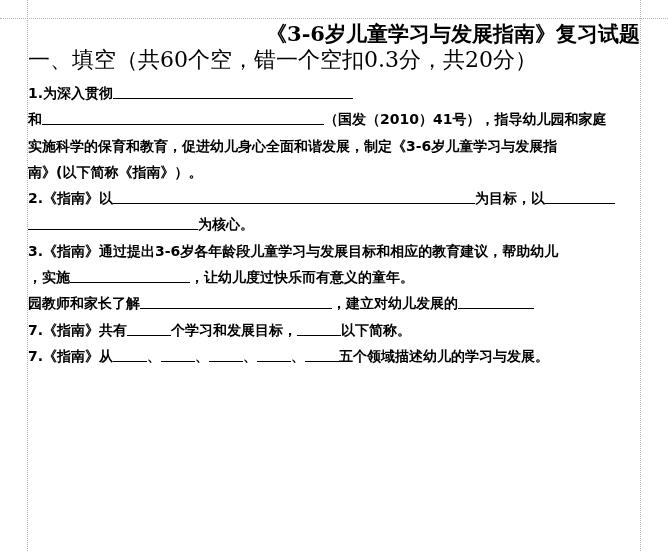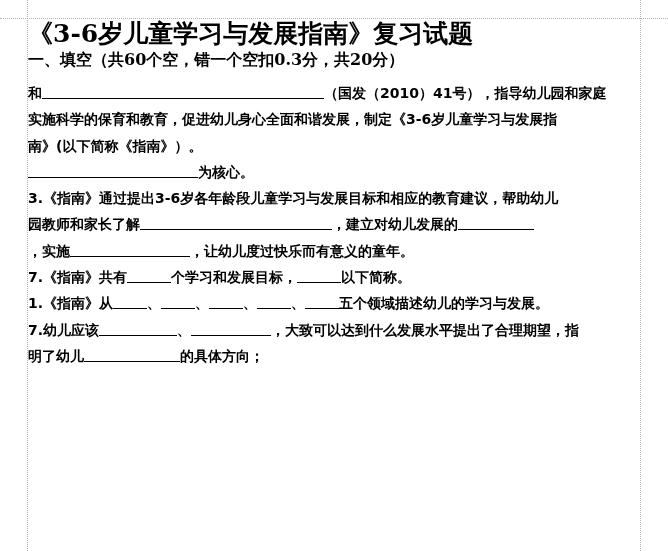--- a/index.html
+++ b/index.html
@@ -41,33 +41,33 @@
     border-left: 1px dotted #b4b4b4;
   }
   .page {
     position: absolute;
     left: 28px;
     top: 18px;
     width: 612px;
   }
   .title {
     font-family: "DejaVu Serif", "Liberation Serif", serif;
-    font-size: 25px;
+    font-size: 21px;
     font-weight: bold;
-    text-align: left;
+    text-align: right;
     line-height: 28px;
     height: 28px;
     margin: 2px 0 0 0;
     letter-spacing: 0px;
     white-space: nowrap;
   }
   .section-head {
     font-family: "DejaVu Serif", "Liberation Serif", serif;
-    font-size: 16px;
-    font-weight: bold;
+    font-size: 22px;
+    font-weight: normal;
     line-height: 24px;
     height: 24px;
     margin: 0 0 8px 0;
     white-space: nowrap;
   }
   .line {
     font-size: 14px;
     line-height: 26.3px;
     height: 26.3px;
     white-space: nowrap;
@@ -88,67 +88,65 @@
 <div class="guide-h"></div>
 <div class="guide-v-left"></div>
 <div class="guide-v-right"></div>
 
 <div class="page">
   <div class="title">《3-6岁儿童学习与发展指南》复习试题</div>
   <div class="section-head">一、填空（共60个空，错一个空扣0.3分，共20分）</div>
 
   <div>
     <div class="line">
+      <span>1.为深入贯彻</span><span class="blank" style="width:240px"></span>
+    </div>
+    <div class="line">
       <span>和</span><span class="blank" style="width:282px"></span><span>（国发（2010）41号），指导幼儿园和家庭</span>
     </div>
     <div class="line">
       <span>实施科学的保育和教育，促进幼儿身心全面和谐发展，制定《3-6岁儿童学习与发展指</span>
     </div>
     <div class="line">
       <span>南》(以下简称《指南》）。</span>
     </div>
   </div>
 
   <div>
     <div class="line">
+      <span>2.《指南》以</span><span class="blank" style="width:362px"></span><span>为目标，以</span><span class="blank" style="width:70px"></span>
+    </div>
+    <div class="line">
       <span class="blank" style="width:170px"></span><span>为核心。</span>
     </div>
   </div>
 
   <div>
     <div class="line">
       <span>3.《指南》通过提出3-6岁各年龄段儿童学习与发展目标和相应的教育建议，帮助幼儿</span>
     </div>
     <div class="line">
-      <span>园教师和家长了解</span><span class="blank" style="width:192px"></span><span>，建立对幼儿发展的</span><span class="blank" style="width:76px"></span>
+      <span>，实施</span><span class="blank" style="width:120px"></span><span>，让幼儿度过快乐而有意义的童年。</span>
     </div>
     <div class="line">
-      <span>，实施</span><span class="blank" style="width:120px"></span><span>，让幼儿度过快乐而有意义的童年。</span>
+      <span>园教师和家长了解</span><span class="blank" style="width:192px"></span><span>，建立对幼儿发展的</span><span class="blank" style="width:76px"></span>
     </div>
   </div>
 
   <div>
     <div class="line">
       <span>7.《指南》共有</span><span class="blank" style="width:44px"></span><span>个学习和发展目标，</span><span class="blank" style="width:44px"></span><span>以下简称。</span>
     </div>
   </div>
 
   <div>
     <div class="line">
-      <span>1.《指南》从</span><span class="blank" style="width:34px"></span><span>、</span><span class="blank" style="width:34px"></span><span>、</span><span class="blank" style="width:34px"></span><span>、</span><span class="blank" style="width:34px"></span><span>、</span><span class="blank" style="width:34px"></span><span>五个领域描述幼儿的学习与发展。</span>
+      <span>7.《指南》从</span><span class="blank" style="width:34px"></span><span>、</span><span class="blank" style="width:34px"></span><span>、</span><span class="blank" style="width:34px"></span><span>、</span><span class="blank" style="width:34px"></span><span>、</span><span class="blank" style="width:34px"></span><span>五个领域描述幼儿的学习与发展。</span>
     </div>
   </div>
 
   <div>
   </div>
 
-  <div>
-    <div class="line">
-      <span>7.幼儿应该</span><span class="blank" style="width:78px"></span><span>、</span><span class="blank" style="width:80px"></span><span>，大致可以达到什么发展水平提出了合理期望，指</span>
-    </div>
-    <div class="line">
-      <span>明了幼儿</span><span class="blank" style="width:96px"></span><span>的具体方向；</span>
-    </div>
-  </div>
 
   <div>
   </div>
 </div>
 
 </body></html>

